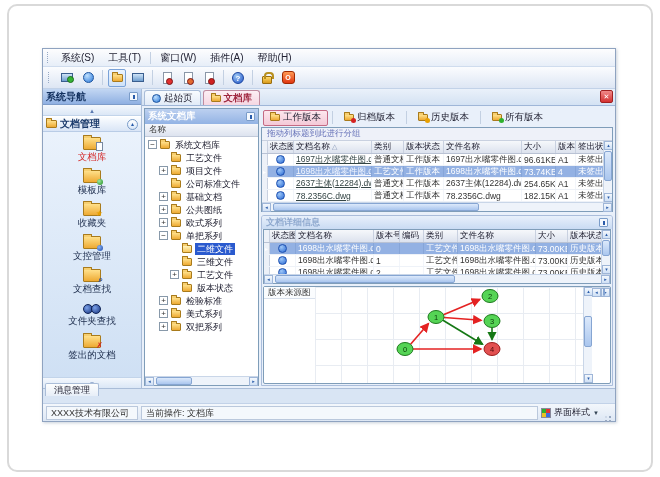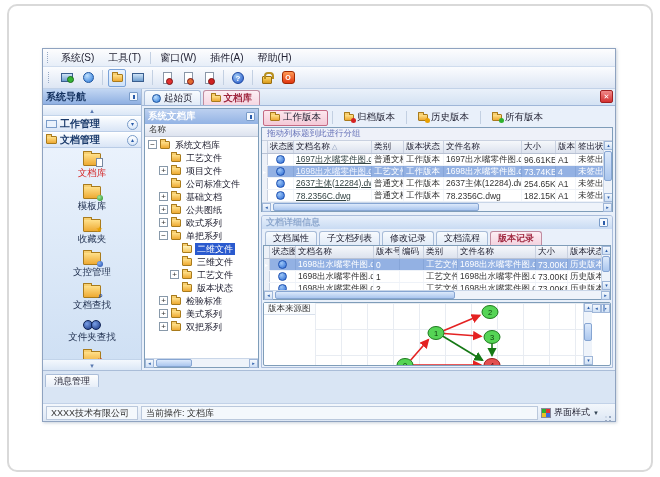--- a/index.html
+++ b/index.html
@@ -119,21 +119,21 @@
   .dtab.active{background:linear-gradient(#fdeff4,#f4d3df);border-color:#c08ca0;color:#a02840;font-weight:bold;}
   .tablebox{height:55px;flex:none;display:flex;flex-direction:column;background:#fff;border:1px solid #7f9db9;margin:0 1px;min-width:0;}
   .graphbox{flex:1;margin:2px 1px 1px 1px;display:flex;flex-direction:row;border:1px solid #7f9db9;border-radius:2px;background:#fff;min-height:0;}
   .g-cap{height:12px;flex:none;display:flex;align-items:center;padding:0 4px;font-size:8.5px;color:#333;background:#fafcfe;border-bottom:1px solid #d8e0ec;}
   .g-wrap{flex:1;display:flex;min-height:0;}
   .g-area{flex:1;position:relative;overflow:hidden;
           background-image:linear-gradient(to right,#e8ecf2 1px,transparent 1px),linear-gradient(to bottom,#e8ecf2 1px,transparent 1px);
           background-size:26px 26px;}
   .g-area svg{position:absolute;left:0;top:0;}
   
-  .msgstrip{height:14px;flex:none;display:flex;align-items:flex-end;background:#d9e5f4;border-top:1px solid #aabdd8;padding:16px 2px;}
+  .msgstrip{height:14px;flex:none;display:flex;align-items:flex-end;background:#d9e5f4;border-top:1px solid #aabdd8;padding:7px 2px;}
   .msgtab{height:13px;display:flex;align-items:center;padding:0 8px;font-size:9px;color:#223;background:linear-gradient(#fdfefe,#e7eef8);border:1px solid #aabdd8;border-bottom:none;border-radius:2px 2px 0 0;}
   .statusbar{height:18px;flex:none;display:flex;align-items:center;gap:3px;background:linear-gradient(#f3f7fc,#dde7f4);border-top:1px solid #c2d2e8;padding:0 3px;}
   .sbox{border:1px solid #bac8dc;background:#f4f8fc;height:14px;line-height:12px;padding:0 4px;font-size:9px;color:#333;white-space:nowrap;overflow:hidden;}
   .sbox.company{width:92px;flex:none;}
   .sbox.op{flex:1;}
   .stylesel{display:flex;align-items:center;gap:3px;font-size:9px;color:#223;flex:none;}
   .clr{width:10px;height:10px;border:1px solid #889;background:conic-gradient(#e23333 0 25%,#3b6de0 0 50%,#ecc022 0 75%,#2eb02e 0);}
   .caret{font-size:6px;color:#345;}
   .grip3{width:10px;height:12px;position:relative;flex:none;}
   .grip3::before{content:"";position:absolute;right:1px;bottom:1px;width:2px;height:2px;background:#98a8c0;box-shadow:-4px 4px 0 0 #98a8c0,0 4px 0 0 #98a8c0,-4px 0 0 0 #cdd8e8;}
@@ -194,25 +194,20 @@
   </div>
 
   <div class="mainrow">
 
     <div class="sidebar">
       <div class="sb-title">
         <span>系统导航</span>
         <span class="pin"></span>
       </div>
       <div class="sb-strip up"></div>
-      <div class="sb-group">
-        <span class="gicon" style="border:1px solid #7a9cc9;background:#eaf2fc;"></span>
-        <span class="lbl">工作管理</span>
-        <span class="chev dn"></span>
-      </div>
       <div class="sb-group">
         <span class="folder gicon"></span>
         <span class="lbl">文档管理</span>
         <span class="chev up"></span>
       </div>
       <div class="sb-items">
         <div class="sb-item sel">
           <span class="folder bigfold">
               <span class="page-ovl"></span>
             </span>
@@ -495,27 +490,20 @@
                   <span class="hthumb" style="left:2px;width:62%;"></span>
                 </span>
               <span class="sbtn r"></span>
             </div>
           </div>
 
           <div class="detail">
             <div class="d-cap">
               <span>文档详细信息</span>
               <span class="pin"></span>
-            </div>
-            <div class="dtabs">
-              <div class="dtab">文档属性</div>
-              <div class="dtab">子文档列表</div>
-              <div class="dtab">修改记录</div>
-              <div class="dtab">文档流程</div>
-              <div class="dtab active">版本记录</div>
             </div>
             <div class="tablebox">
               <div class="tblwrap">
                 <div class="tbl" id="lower-table">
                     <div class="trow hdr">
                       <span class="th selcol" style="width: 6px;"></span>
                       <span class="th" style="width: 26px;">
                         <span>状态图</span>
                       </span>
                       <span class="th" style="width: 78px;">

